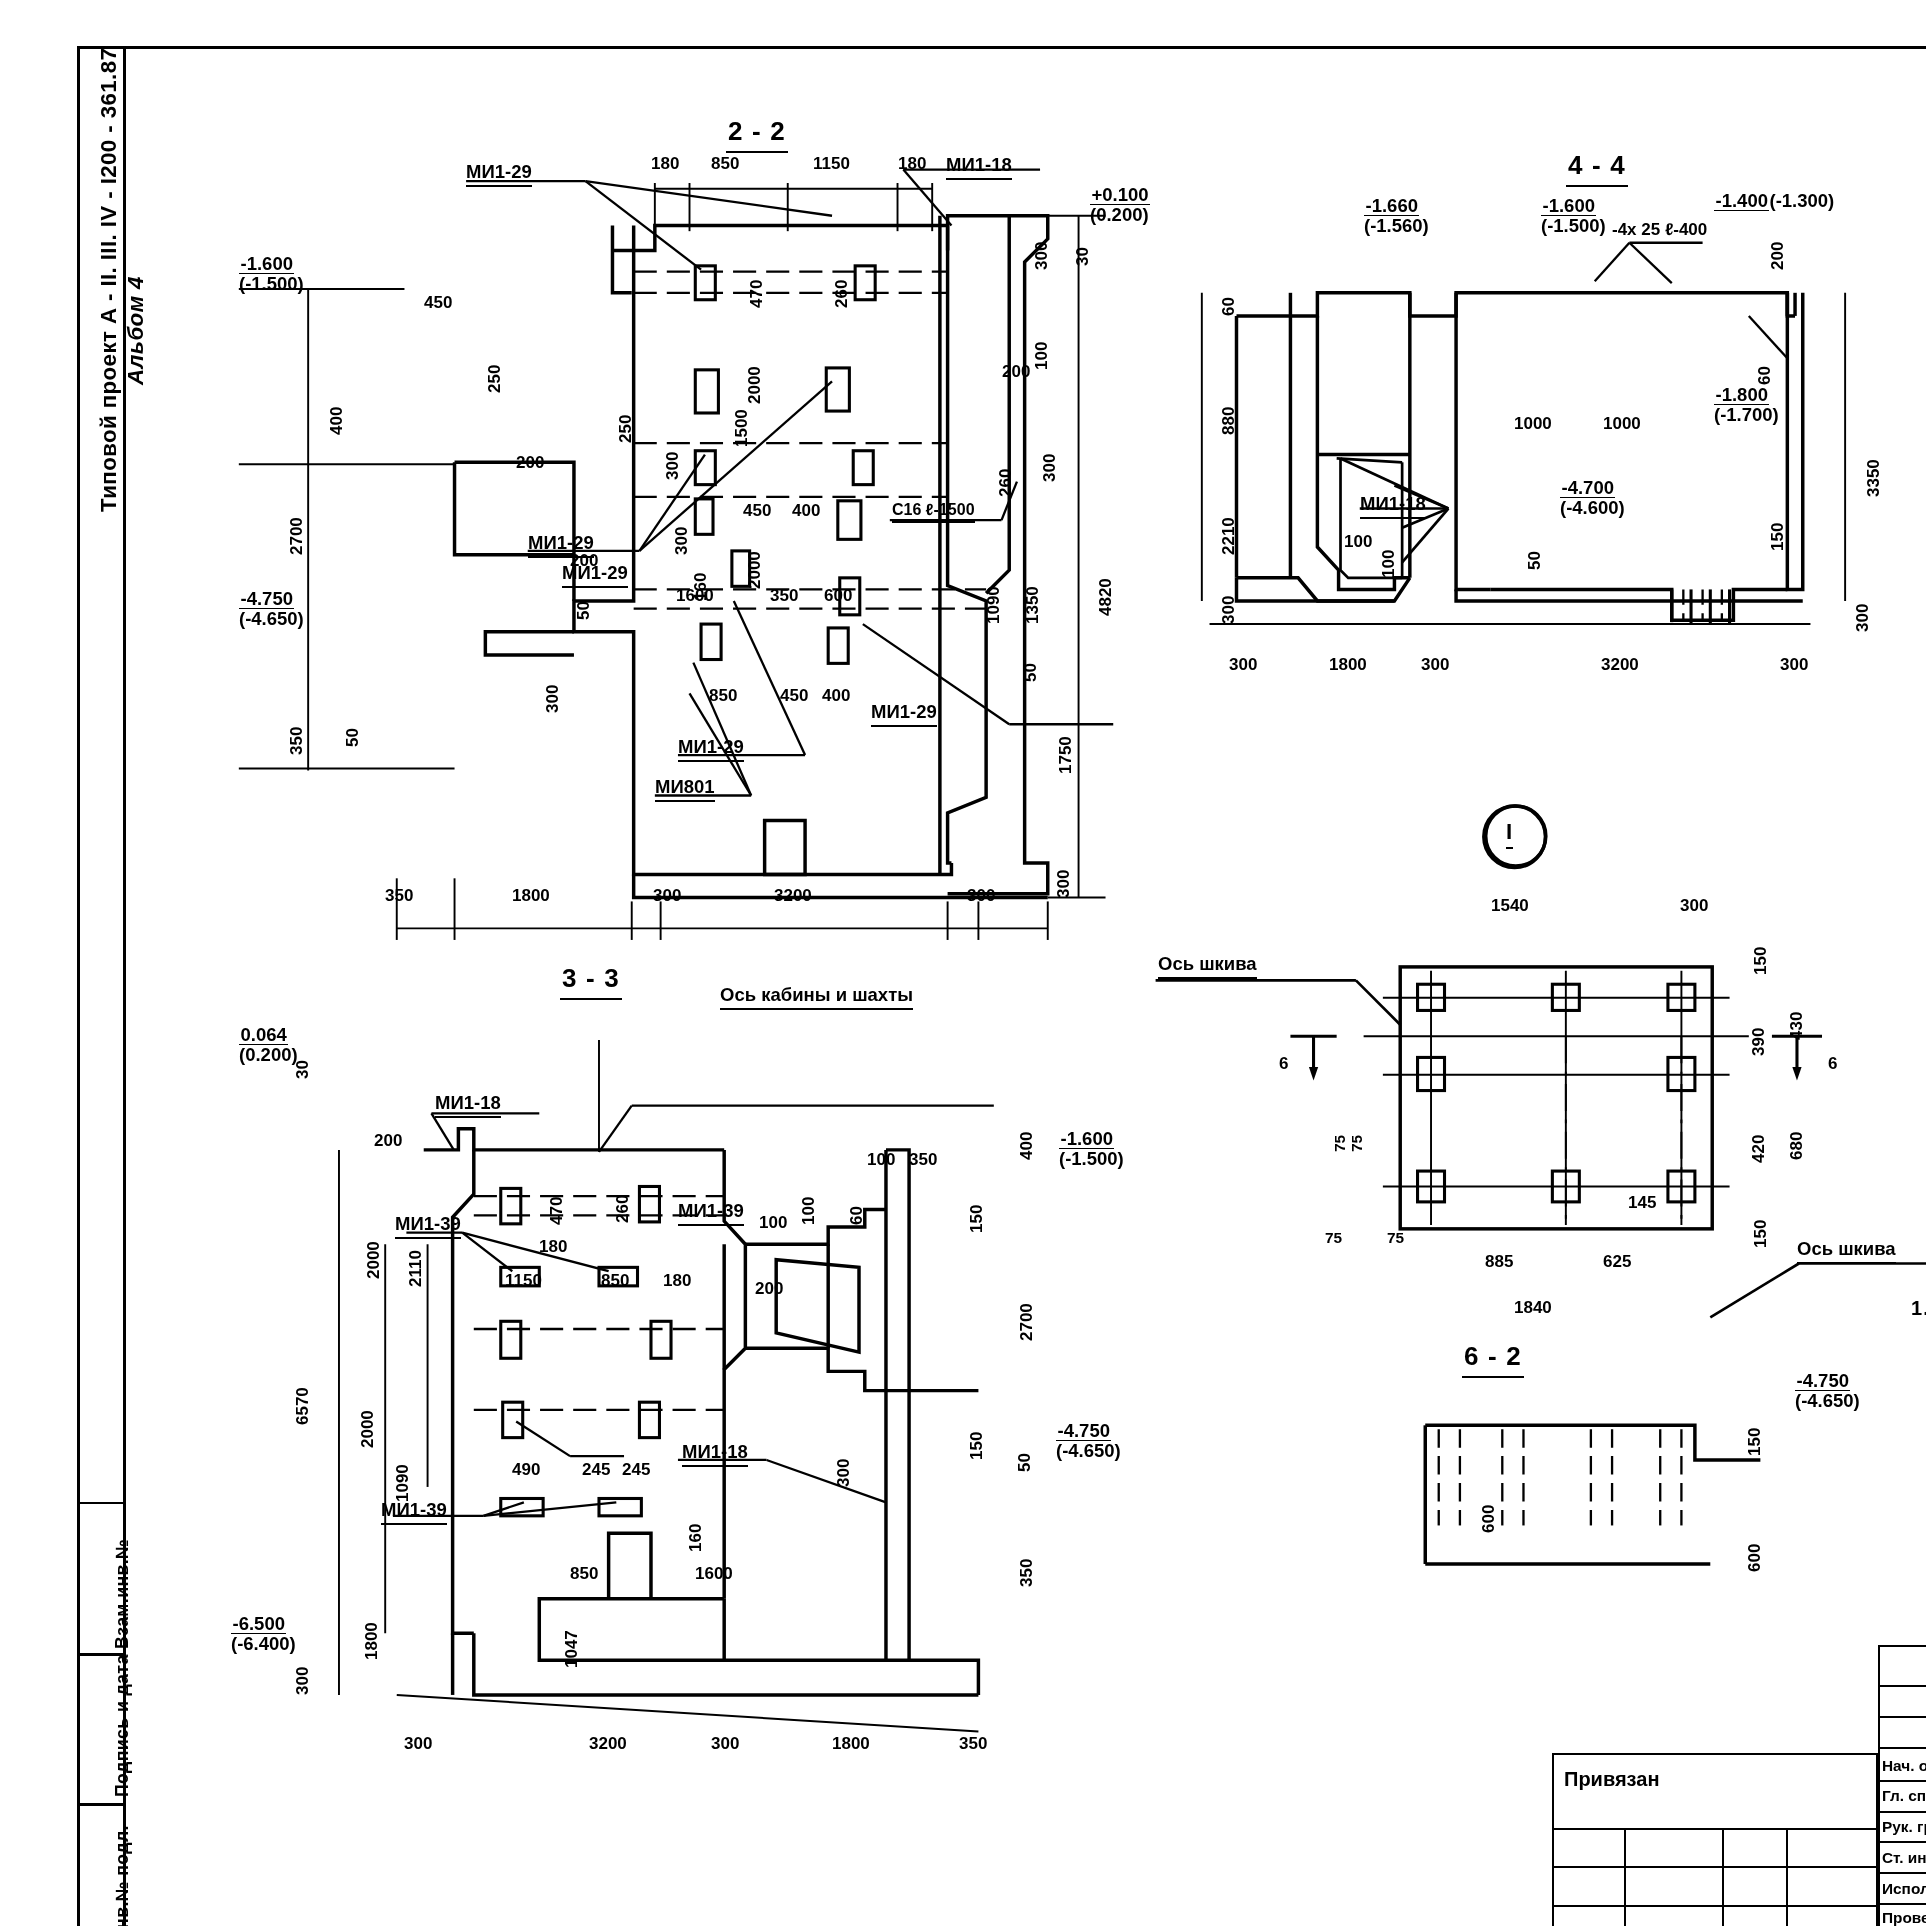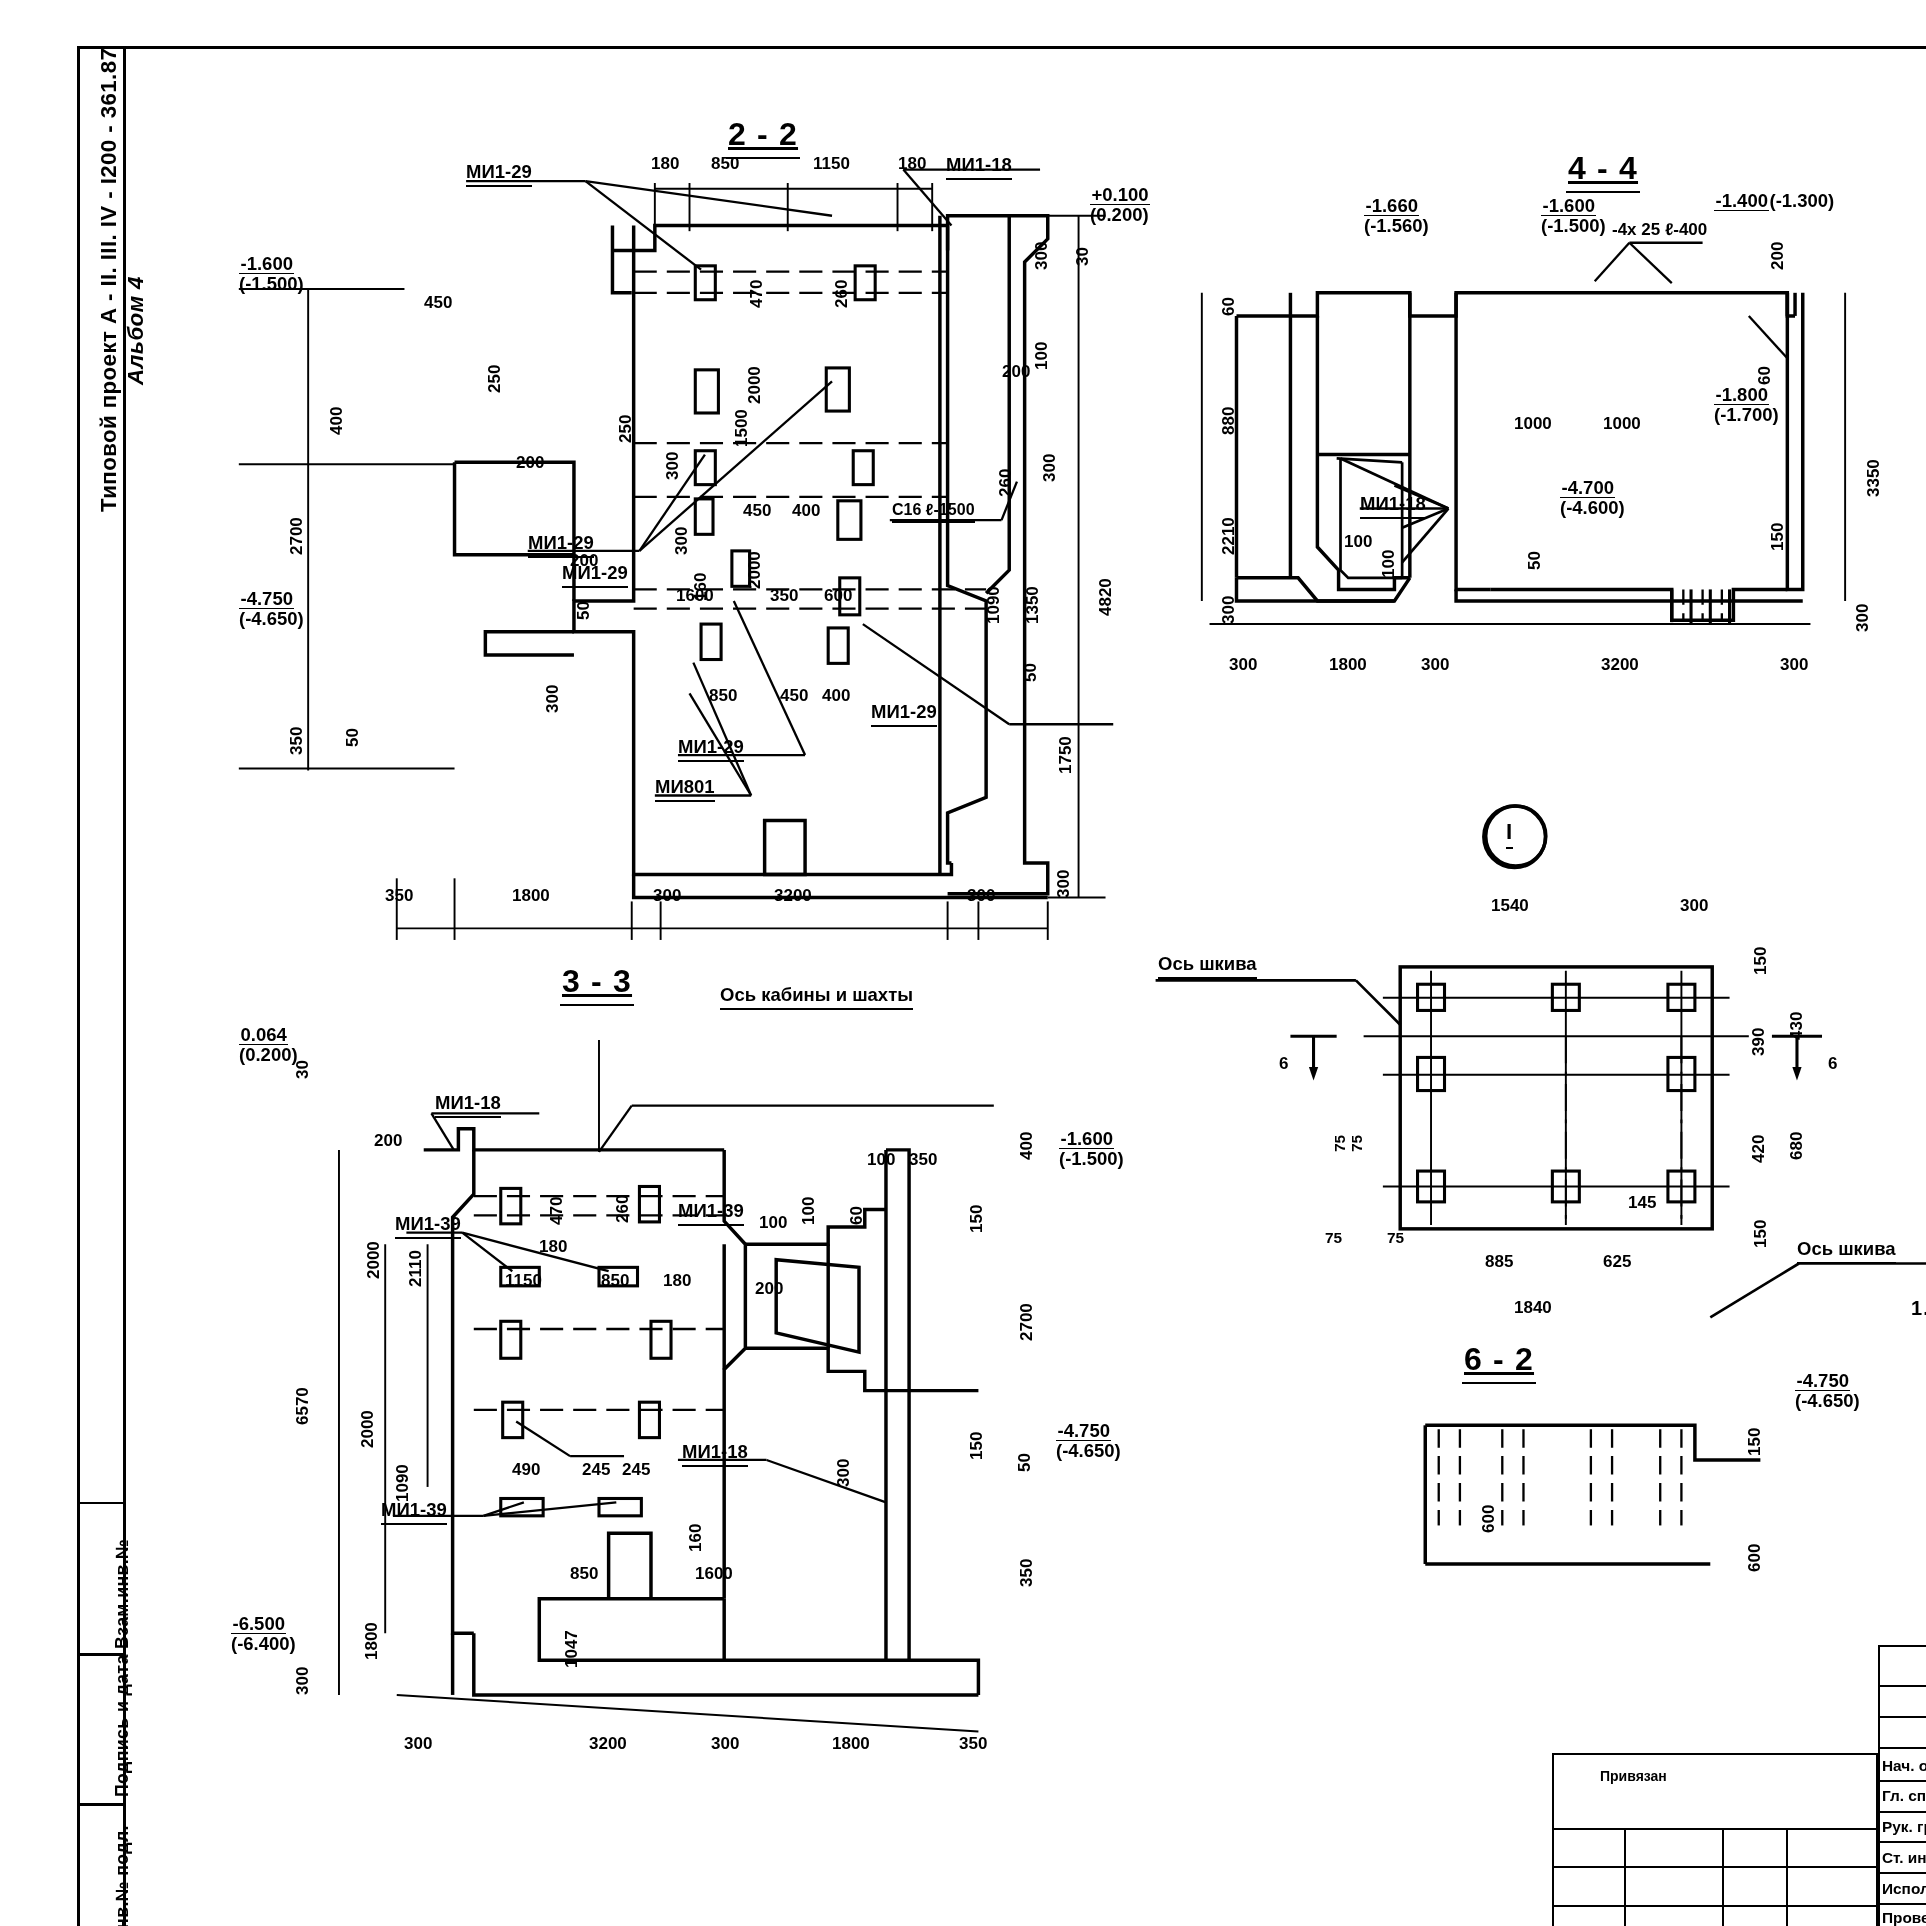--- a/index.html
+++ b/index.html
@@ -13,21 +13,21 @@
   
   .abs{position:absolute;}
   .ln{position:absolute;background:#000;}
   .h{height:1.5px;}
   .v{width:1.5px;}
   .h2{height:2.7px;}
   .txt{position:absolute;white-space:nowrap;font-family:"Liberation Sans",sans-serif;font-weight:700;letter-spacing:0.4px;}
   .t30{font-size:17.7px;}
   .t40{font-size:22.3px;}
   .rot{transform-origin:0 0;transform:rotate(-90deg);}
-  .ttl{position:absolute;font-size:32px;font-weight:700;letter-spacing:1.2px;text-decoration:underline;}
+  .ttl{position:absolute;font-size:26px;font-weight:700;letter-spacing:1.2px;}
   .ttl:after{content:"";position:absolute;left:-2.3px;right:-2.3px;bottom:-6.2px;height:2.7px;background:#000;}
 
   
   #outer-frame{position:absolute;left:123px;top:46px;width:2604px;height:1903px;border:3.5px solid #000;}
   #left-strip{position:absolute;left:77px;top:46px;width:46px;height:1903px;border:3.5px solid #000;border-right:none;}
 
   
   .tb{position:absolute;border:2.7px solid #000;box-sizing:border-box;}
   .tbtx{position:absolute;white-space:nowrap;font-weight:700;}
   .dim-txt{position:absolute;font-size:17px;font-weight:700;white-space:nowrap;}
@@ -607,16 +607,16 @@
   </svg>
 
   <div class="tb" style="left:1552px;top:1753px;width:326px;height:239px;"></div>
   <div class="ln h" style="left:1552px;top:1828px;width:326px;"></div>
   <div class="ln h" style="left:1552px;top:1866px;width:326px;"></div>
   <div class="ln h" style="left:1552px;top:1905px;width:326px;"></div>
 
   <div class="ln v" style="left:1624px;top:1828px;height:116px;"></div>
   <div class="ln v" style="left:1722px;top:1828px;height:164px;"></div>
   <div class="ln v" style="left:1786px;top:1828px;height:164px;"></div>
-  <div class="tbtx" style="left:1564px;top:1768px;font-size:14px;margin-left:36px;">Привязан</div>
+  <div class="tbtx" style="left:1564px;top:1768px;font-size:20px;">Привязан</div>
 
 </div>
 
 
 </body></html>

